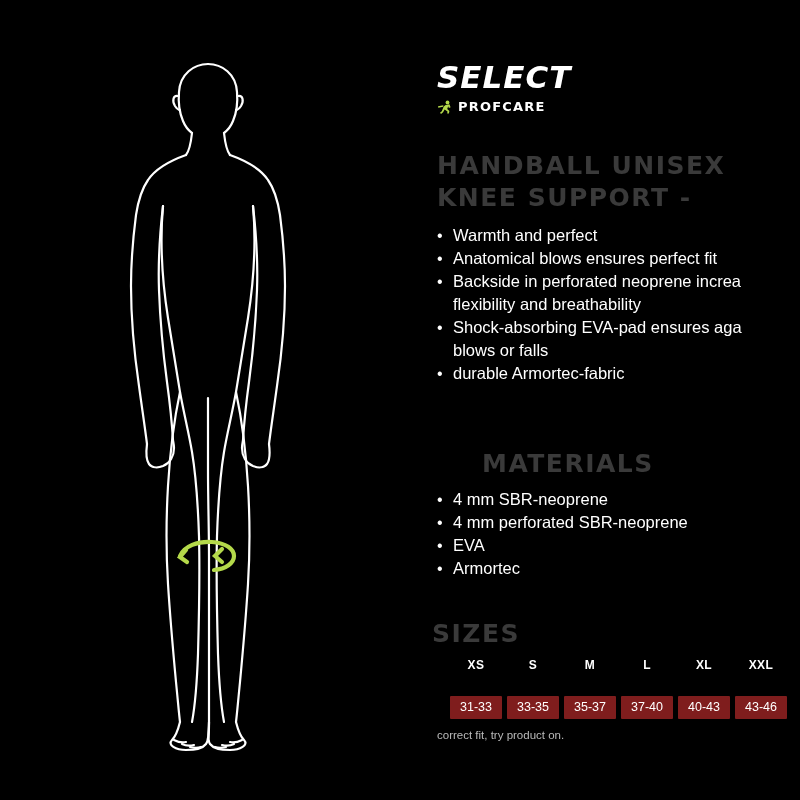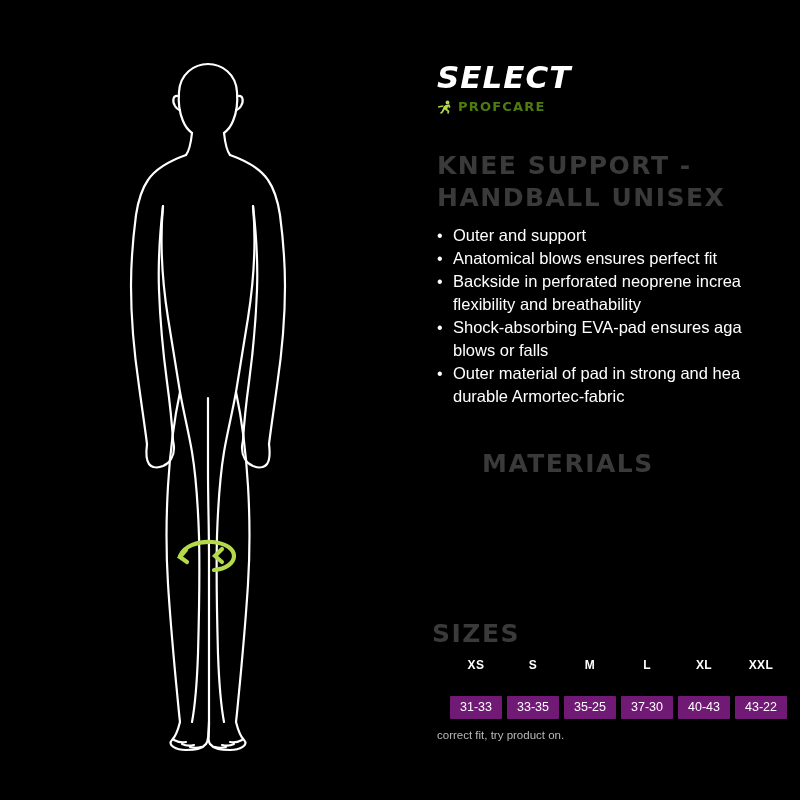--- a/index.html
+++ b/index.html
@@ -62,21 +62,21 @@
   .brand-sub-mark {
     display: inline-block;
     width: 16px;
     height: 14px;
   }
   .brand-sub-text {
     font-family: "DejaVu Sans", sans-serif;
     font-weight: 700;
     font-size: 13px;
     letter-spacing: 1.2px;
-    color: #4d7c0f;
+    color: #ffffff;
   }
 
   
   .heading {
     color: #3a3a3a;
     font-family: "DejaVu Sans", sans-serif;
     font-weight: 700;
     font-size: 25px;
     letter-spacing: 1.5px;
     line-height: 1.28;
@@ -162,21 +162,21 @@
     font-size: 12px;
     font-weight: 700;
     letter-spacing: 0.4px;
   }
   .size-value {
     flex: 0 0 auto;
     width: 52px;
     text-align: center;
     color: #ffffff;
     font-size: 12.5px;
-    background: #701a75;
+    background: #7f1d1d;
     padding: 4px 0 5px 0;
     border-radius: 1px;
   }
   .sizes-note {
     position: absolute;
     left: 5px;
     top: 727px;
     width: 390px;
     color: #b9b9b9;
     font-size: 11.5px;
@@ -258,66 +258,71 @@
               <path d="M8.6 5.1 L12.4 4.3 L13.6 7.3 L11.9 7.9 L11.2 6.3 L10.2 9.0 L12.4 11.0 L11.9 13.6 L10.2 13.6 L10.5 11.6 L7.6 9.5 L6.1 12.2 L4.0 13.9 L3.0 12.7 L4.8 11.2 L6.7 6.6 Z"></path>
               <path d="M1.0 6.2 L6.4 5.2 L6.1 6.8 L1.3 7.7 Z"></path>
             </g>
           </svg>
         </span>
         <span class="brand-sub-text">PROFCARE</span>
       </div>
     </div>
 
     <div class="title-block">
+      <div class="heading">HANDBALL UNISEX</div>
       <div class="heading">KNEE SUPPORT -</div>
-      <div class="heading">HANDBALL UNISEX</div>
     </div>
 
     <ul class="bullets features">
       <li>
-        <span>Outer and support</span>
+        <span>Warmth and perfect</span>
       </li>
       <li>
         <span>Anatomical blows ensures perfect fit</span>
       </li>
       <li>
         <span>Backside in perforated neoprene increa</span>
         <span class="cont">flexibility and breathability</span>
       </li>
       <li>
         <span>Shock-absorbing EVA-pad ensures aga</span>
         <span class="cont">blows or falls</span>
       </li>
       <li>
-        <span>Outer material of pad in strong and hea</span>
         <span class="cont">durable Armortec-fabric</span>
       </li>
     </ul>
 
     <div class="section-materials heading">MATERIALS</div>
 
+    <ul class="bullets materials-list">
+      <li><span>4 mm SBR-neoprene</span></li>
+      <li><span>4 mm perforated SBR-neoprene</span></li>
+      <li><span>EVA</span></li>
+      <li><span>Armortec</span></li>
+    </ul>
 
     <div class="section-sizes heading">SIZES</div>
 
     <div class="sizes-table">
       <div class="sizes-row labels">
         <div class="size-label">XS</div>
         <div class="size-label">S</div>
         <div class="size-label">M</div>
         <div class="size-label">L</div>
         <div class="size-label">XL</div>
         <div class="size-label">XXL</div>
       </div>
       <div class="sizes-row values">
         <div class="size-value">31-33</div>
         <div class="size-value">33-35</div>
-        <div class="size-value">35-25</div>
-        <div class="size-value">37-30</div>
+        <div class="size-value">35-37</div>
+        <div class="size-value">37-40</div>
         <div class="size-value">40-43</div>
-        <div class="size-value">43-22</div>
+        <div class="size-value">43-46</div>
       </div>
     </div>
 
     <div class="sizes-note">
       <span class="line2">correct fit, try product on.</span>
     </div>
 
   </div>
 </div>
 

